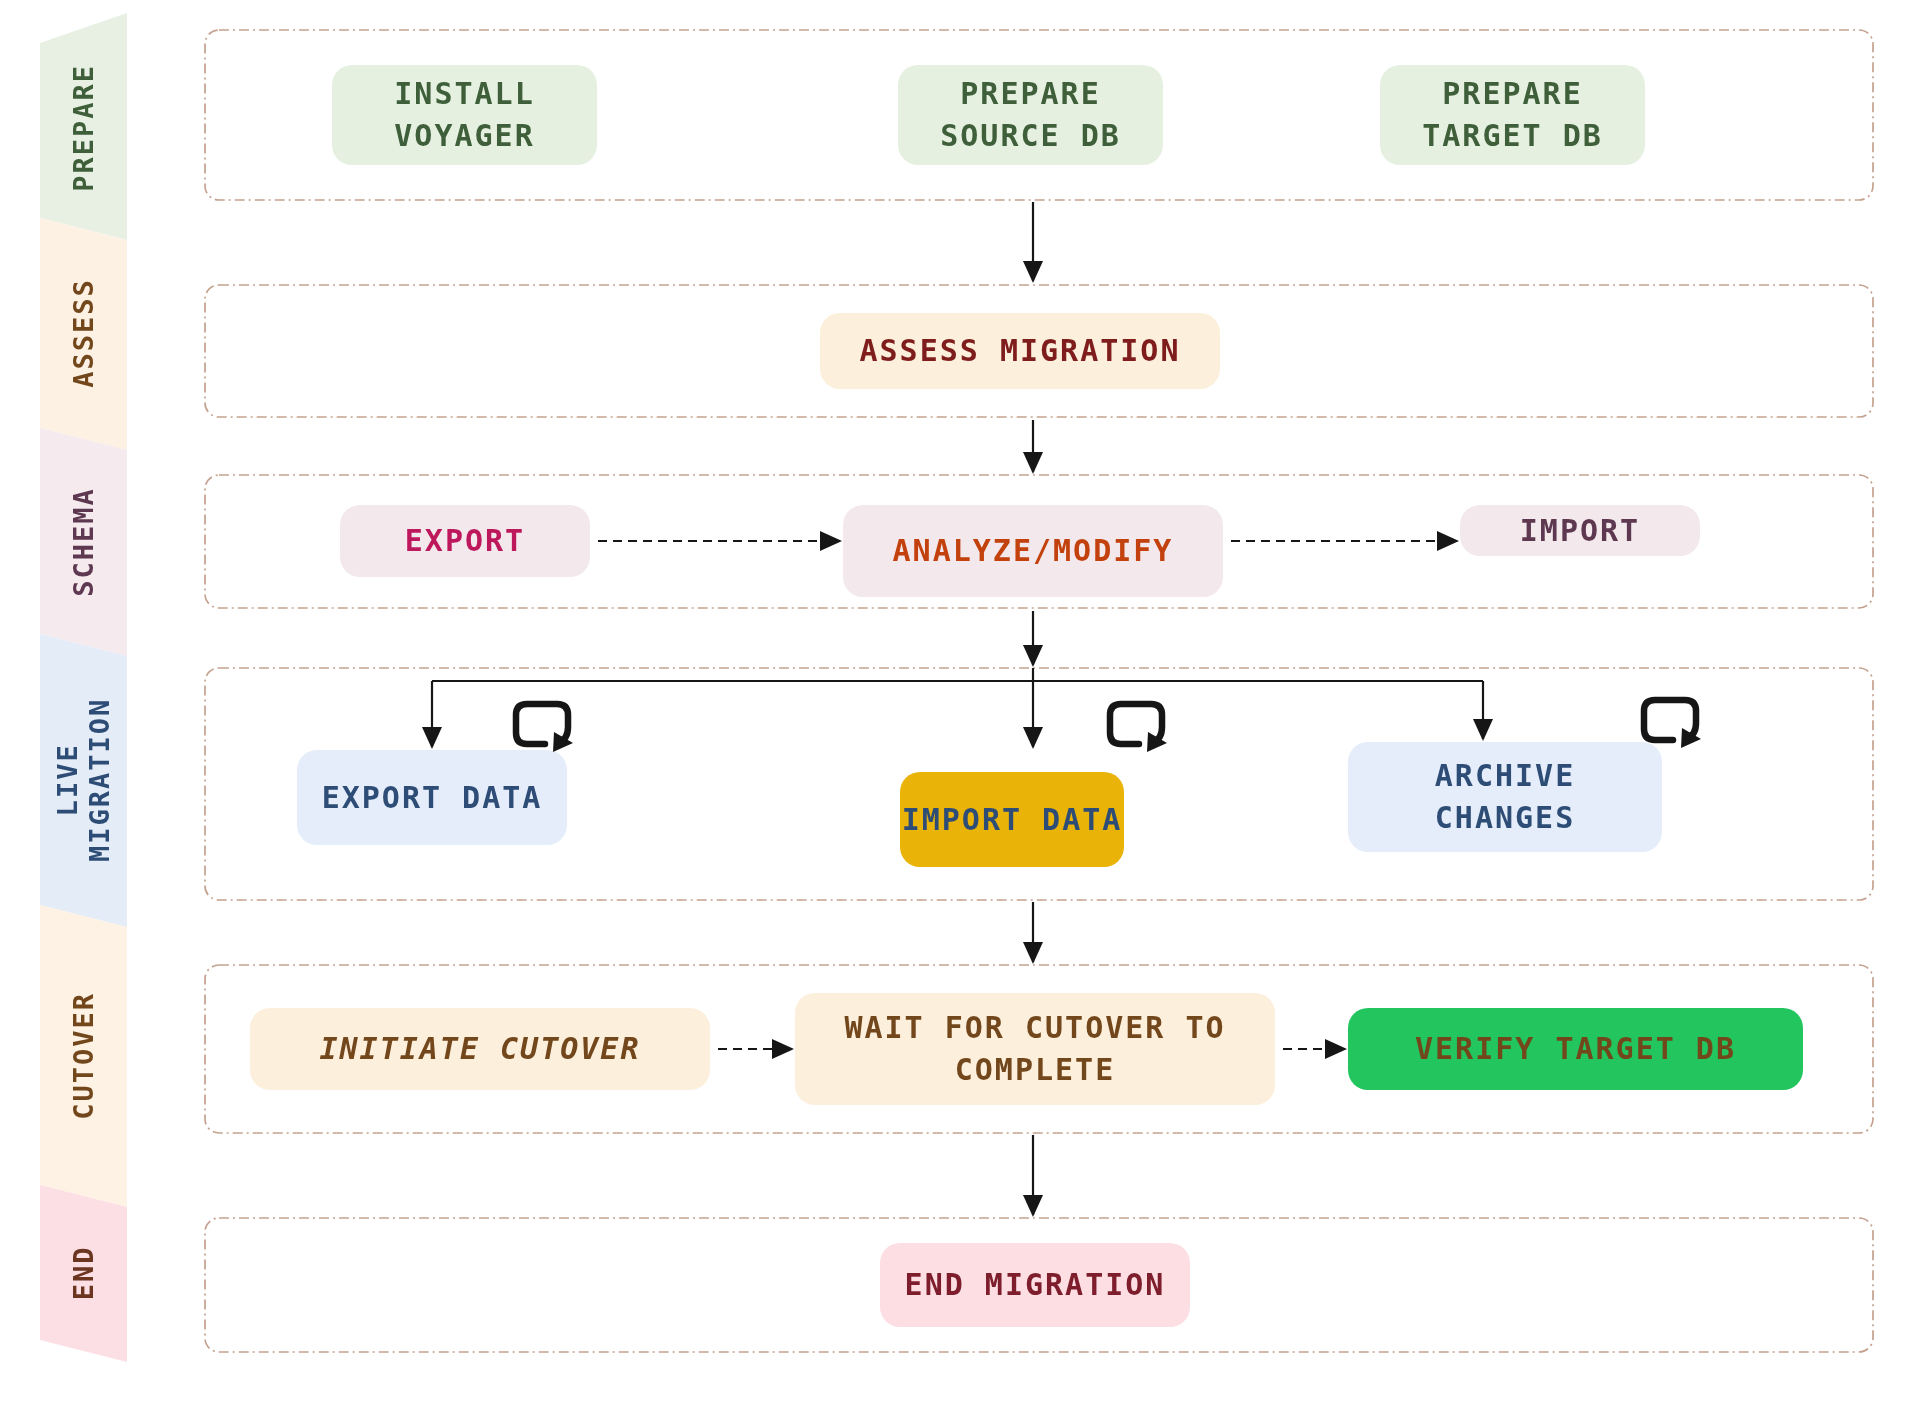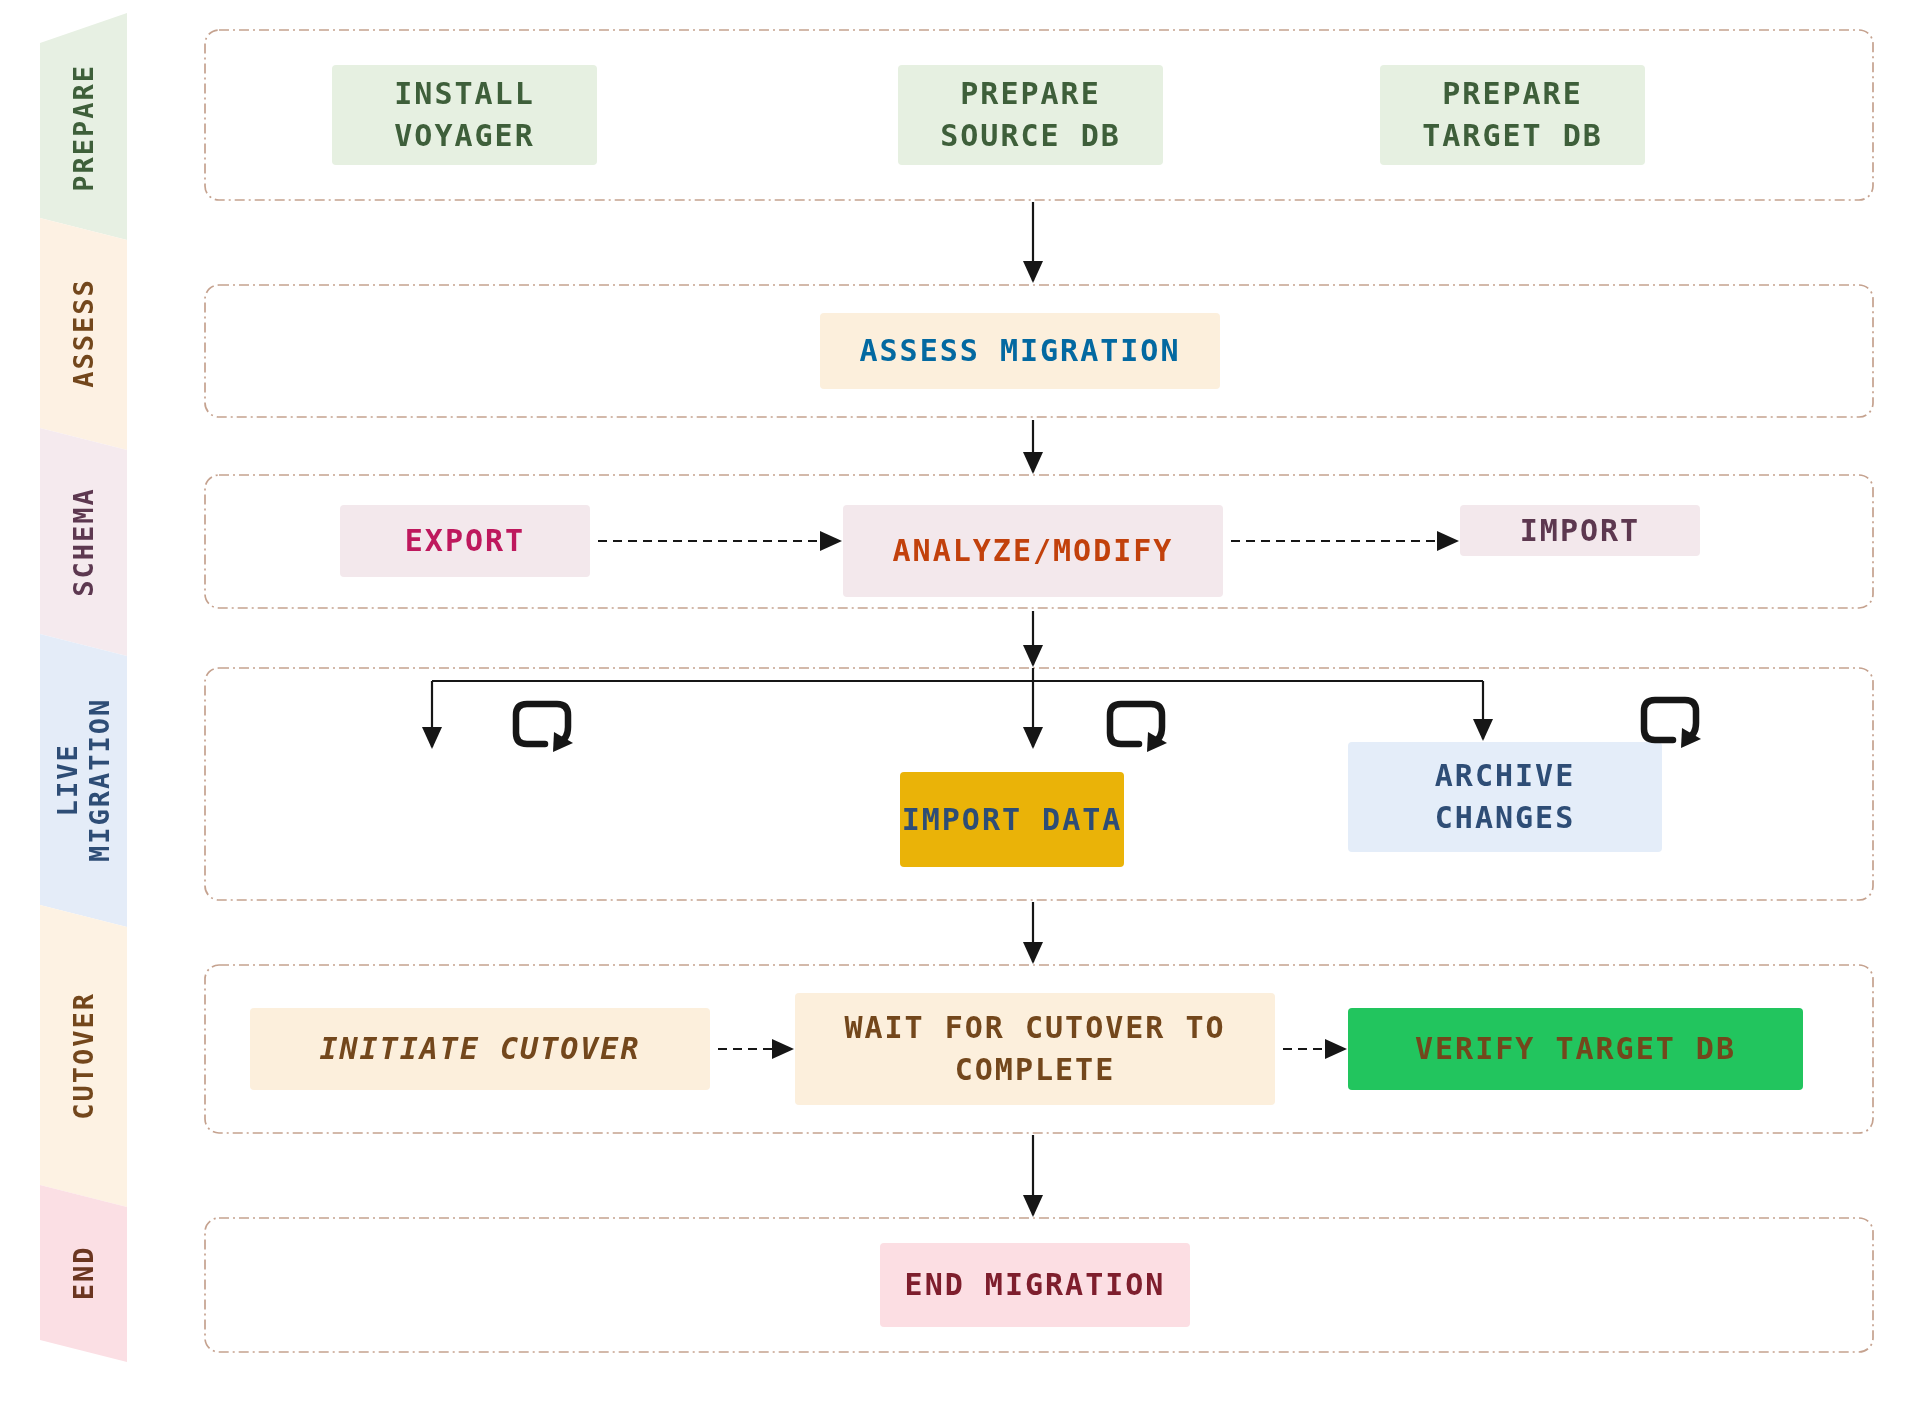--- a/index.html
+++ b/index.html
@@ -9,21 +9,21 @@
   }
   svg.layer{position:absolute;left:0;top:0;width:1921px;height:1405px;pointer-events:none;}
   .rowrect{fill:none;stroke-width:1.7;stroke-dasharray:10 4 2 4;}
   .flow{fill:none;stroke:#161616;stroke-width:2.2;}
   .flow.dashed{stroke-dasharray:9 6;}
   .branch{fill:none;stroke:#161616;stroke-width:2.2;}
   .loop{fill:none;stroke:#161616;stroke-width:6.5;stroke-linecap:round;stroke-linejoin:round;}
   .loop-head{fill:#161616;stroke:none;}
   .node{
     position:absolute;display:flex;align-items:center;justify-content:center;
-    border-radius:4px;font-weight:700;font-size:30px;line-height:1.4;
+    border-radius:20px;font-weight:700;font-size:30px;line-height:1.4;
     letter-spacing:2px;text-align:center;white-space:pre-line;z-index:2;
   }
   .band-label{
     position:absolute;left:40px;width:88px;display:flex;align-items:center;justify-content:center;
     z-index:2;
   }
   .band-label span{
     transform:rotate(-90deg);font-weight:700;font-size:27px;line-height:1.18;
     letter-spacing:2px;text-align:center;white-space:pre-line;
   }
@@ -70,26 +70,27 @@
     <span style="color: rgb(107, 53, 32);">END</span>
   </div>
 
   <div class="node" style="left: 332px; top: 65px; width: 265px; height: 100px; background-color: rgb(230, 240, 225); color: rgb(62, 95, 58);">INSTALL
 VOYAGER</div>
   <div class="node" style="left: 898px; top: 65px; width: 265px; height: 100px; background-color: rgb(230, 240, 225); color: rgb(62, 95, 58);">PREPARE
 SOURCE DB</div>
   <div class="node" style="left: 1380px; top: 65px; width: 265px; height: 100px; background-color: rgb(230, 240, 225); color: rgb(62, 95, 58);">PREPARE
 TARGET DB</div>
 
-  <div class="node" style="left: 820px; top: 313px; width: 400px; height: 76px; background-color: rgb(252, 239, 220); color: #0369a1;">ASSESS MIGRATION</div>
+  <div class="node" style="left: 820px; top: 313px; width: 400px; height: 76px; background-color: rgb(252, 239, 220); color: #7f1d1d;">ASSESS MIGRATION</div>
 
   <div class="node" style="left: 340px; top: 505px; width: 250px; height: 72px; background-color: rgb(243, 232, 236); color: #be185d;">EXPORT</div>
   <div class="node" style="left: 843px; top: 505px; width: 380px; height: 92px; background-color: rgb(243, 232, 236); color: #c2410c;">ANALYZE/MODIFY</div>
   <div class="node" style="left: 1460px; top: 505px; width: 240px; height: 51px; background-color: rgb(243, 232, 236); color: rgb(93, 56, 80);">IMPORT</div>
 
+  <div class="node" style="left: 297px; top: 750px; width: 270px; height: 95px; background-color: rgb(228, 237, 249); color: rgb(46, 77, 118);">EXPORT DATA</div>
   <div class="node" style="left: 900px; top: 750px; width: 224px; height: 95px; background-color: #eab308; color: rgb(46, 77, 118); margin-top: 22px;">IMPORT DATA</div>
   <div class="node" style="left: 1348px; top: 742px; width: 314px; height: 110px; background-color: rgb(228, 237, 249); color: rgb(46, 77, 118);">ARCHIVE
 CHANGES</div>
 
   <div class="node" style="left: 250px; top: 1008px; width: 460px; height: 82px; background-color: rgb(252, 239, 220); color: rgb(115, 71, 28); font-style: italic;">INITIATE CUTOVER</div>
   <div class="node" style="left: 795px; top: 993px; width: 480px; height: 112px; background-color: rgb(252, 239, 220); color: rgb(115, 71, 28);">WAIT FOR CUTOVER TO
 COMPLETE</div>
   <div class="node" style="left: 1348px; top: 1008px; width: 455px; height: 82px; background-color: #22c55e; color: rgb(115, 71, 28);">VERIFY TARGET DB</div>
 
   <div class="node" style="left: 880px; top: 1243px; width: 310px; height: 84px; background-color: rgb(252, 222, 227); color: rgb(126, 30, 45);">END MIGRATION</div>

